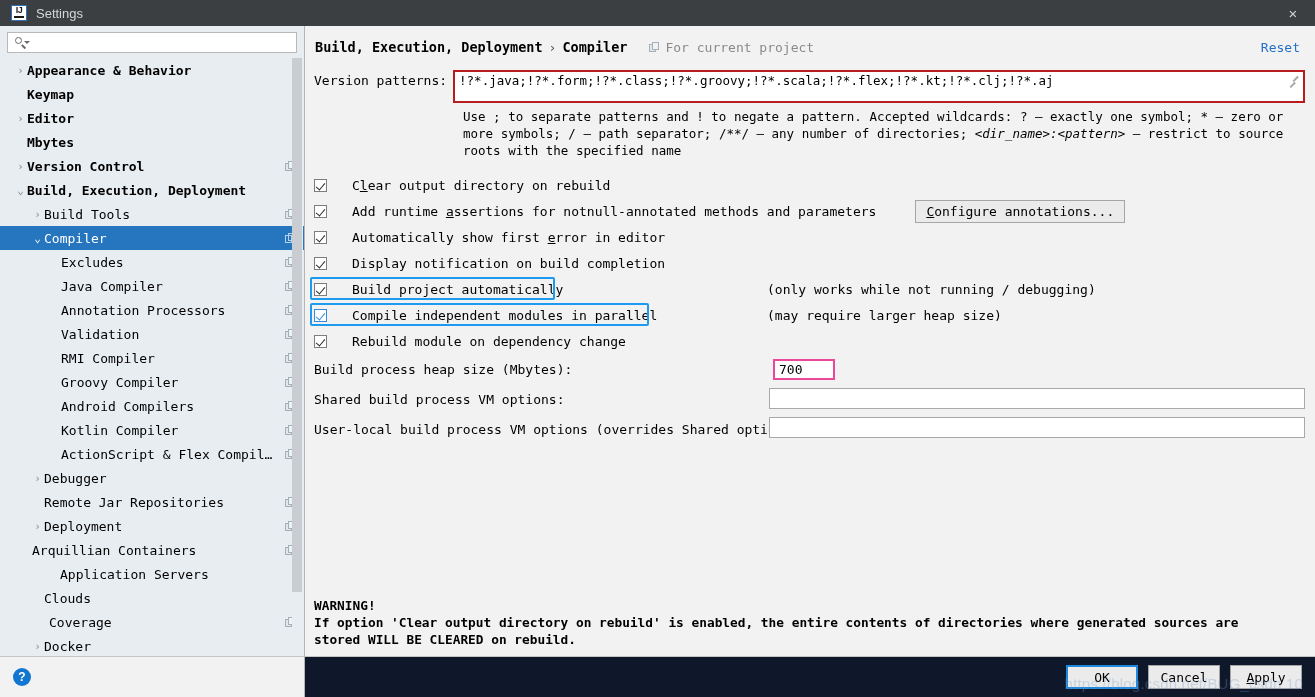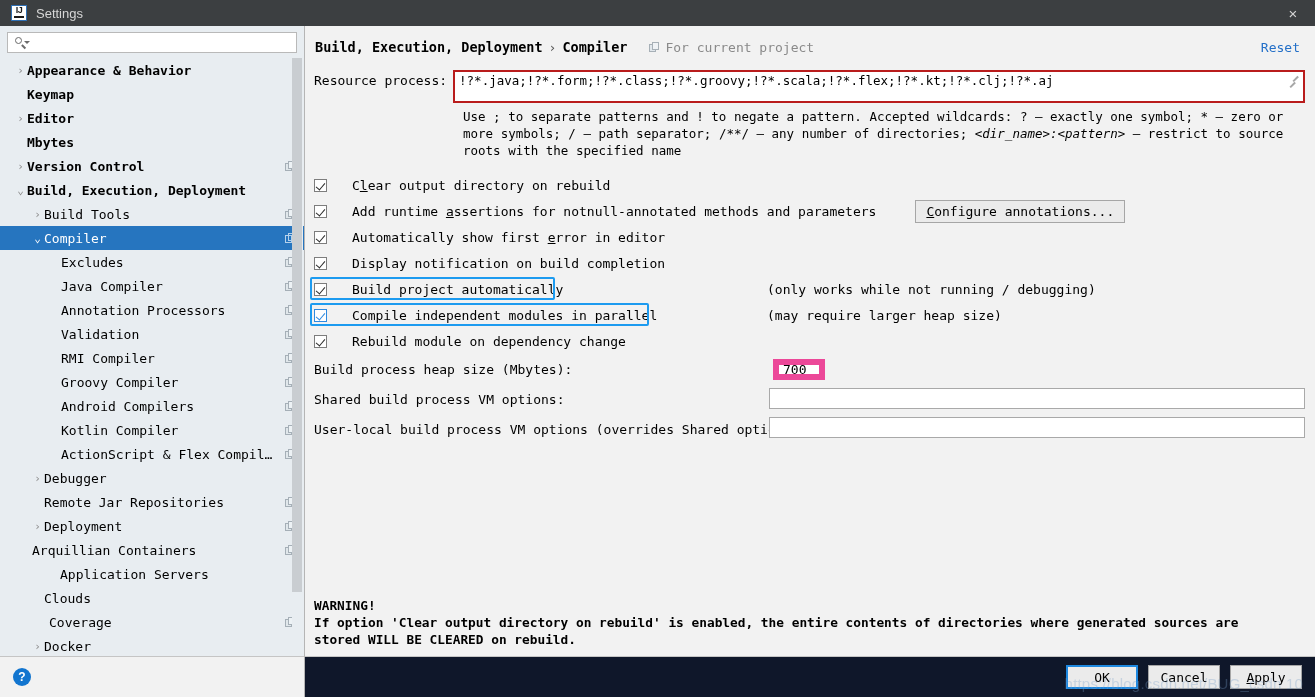--- a/index.html
+++ b/index.html
@@ -419,24 +419,24 @@
   .under { text-decoration: underline; }
 
   .vm-row {
     display: flex;
     align-items: center;
     height: 29px;
     margin-top: 1px;
   }
   .vm-label { font-size: 13px; white-space: nowrap; }
   .heap-input {
-    width: 52px;
+    width: 62px;
     height: 21px;
     background: #ffffff;
-    border: 6px solid #ec4899;
+    border: 2px solid #ec4899;
     box-sizing: border-box;
     font-family: "DejaVu Sans Mono", monospace;
     font-size: 13px;
     padding: 0 4px;
     outline: none;
     position: absolute;
     left: 459px;
   }
   .vm-input {
     height: 21px;
@@ -717,21 +717,21 @@
             <span class="proj-icon">
                 <span class="b1"></span>
                 <span class="b2"></span>
               </span>
             <span>For current project</span>
           </span>
           <span class="reset-link">Reset</span>
         </div>
 
         <div class="field-row">
-          <span class="field-label">Resource process:</span>
+          <span class="field-label">Version patterns:</span>
           <span class="patterns-field">
             <input class="patterns-input" value="!?*.java;!?*.form;!?*.class;!?*.groovy;!?*.scala;!?*.flex;!?*.kt;!?*.clj;!?*.aj" style="">
             <span class="expand-icon"></span>
           </span>
         </div>
 
         <div class="help-text">
           <span>Use ; to separate patterns and ! to negate a pattern. Accepted wildcards: ? — exactly one symbol; * — zero or more</span>
           <span>symbols; / — path separator; /**/ — any number of directories; </span><i>&lt;dir_name&gt;:&lt;pattern&gt;</i><span> — restrict to source roots with the</span>
           <span>specified name</span>

